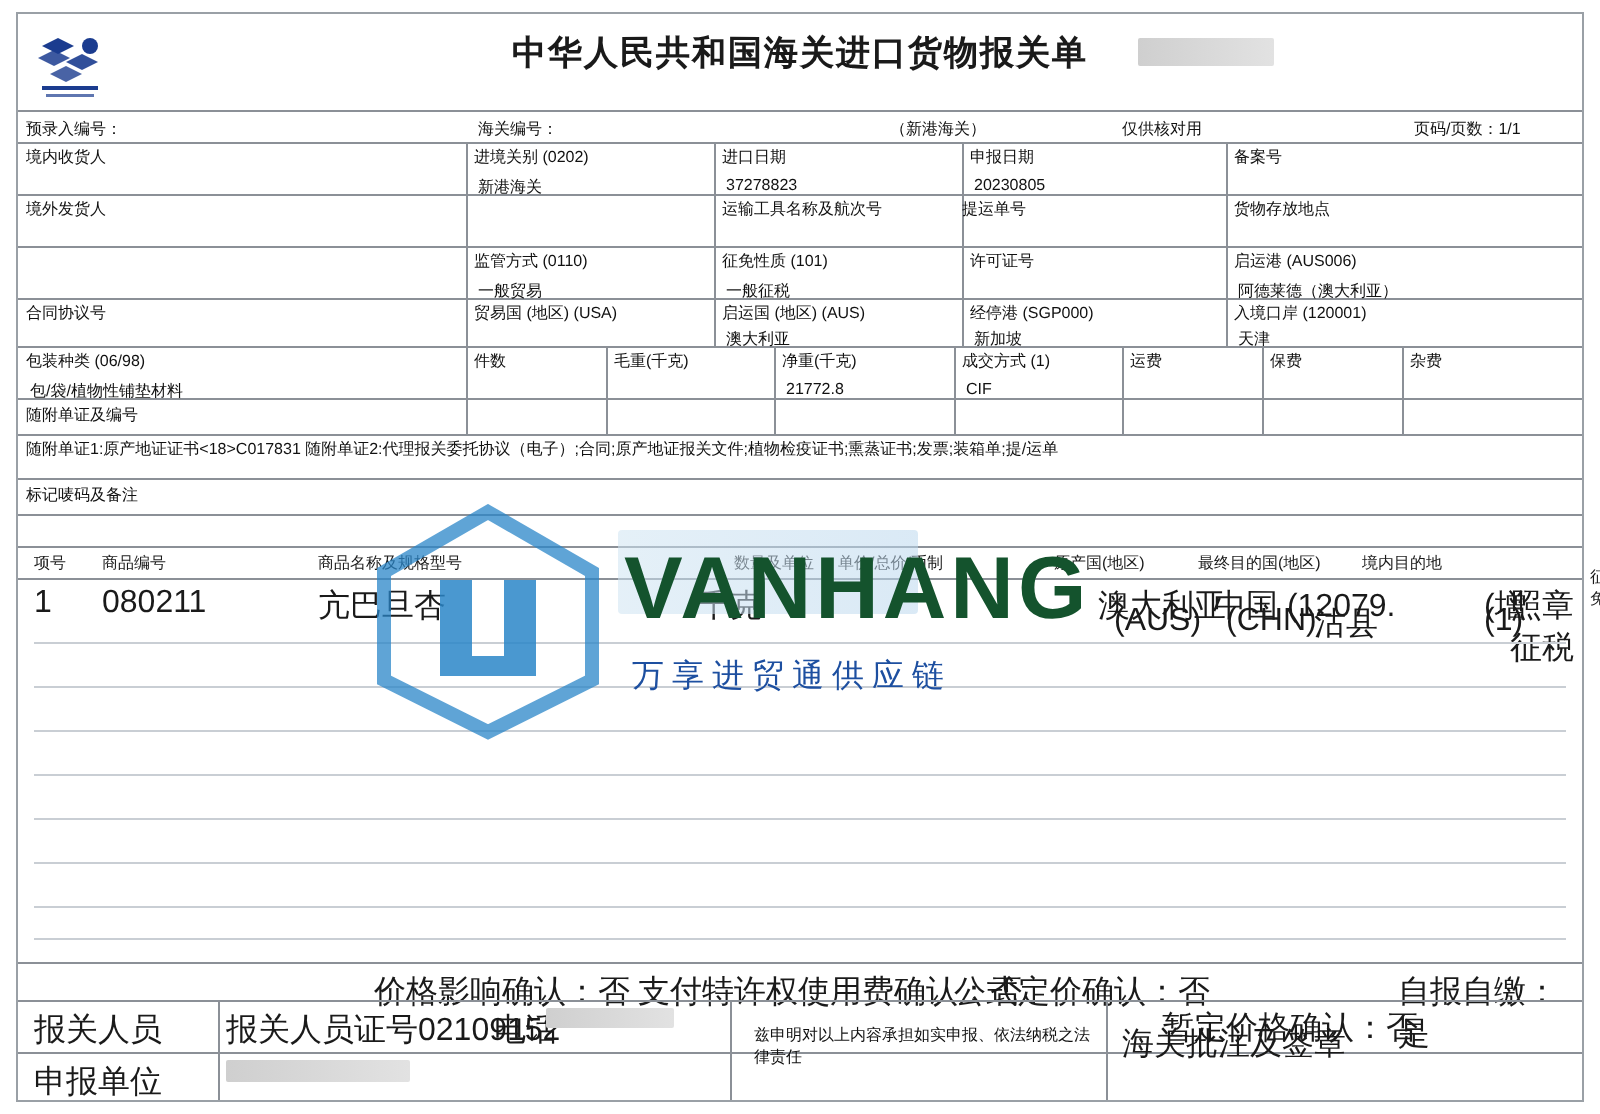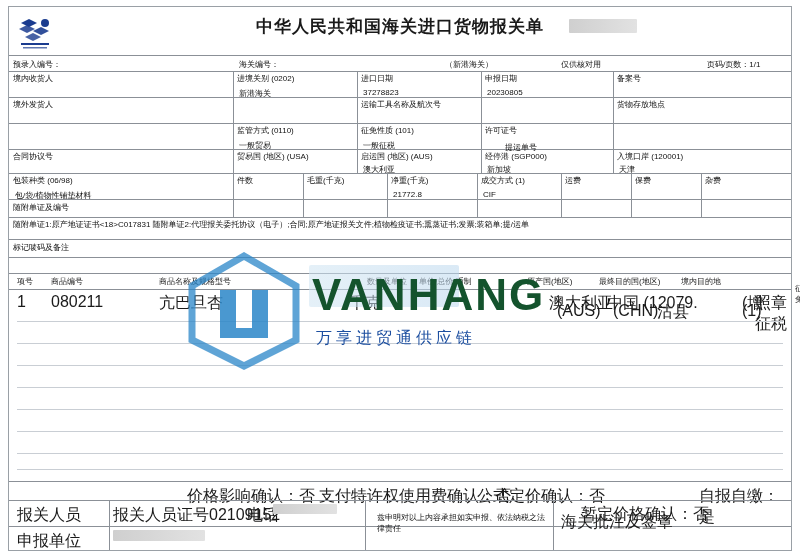--- a/index.html
+++ b/index.html
@@ -160,36 +160,40 @@
   </div>
   <div class="cell" style="left:352px;top:144px;width:118px;">
     <span class="lbl">启运国 (地区)   (AUS)</span>
     <span class="val" style="margin-top:2px;">澳大利亚</span>
   </div>
 
   <div class="cell" style="left:476px;top:66px;width:126px;">
     <span class="lbl">申报日期</span>
     <span class="val">20230805</span>
   </div>
-  <div class="cell" style="left:496px;top:92px;width:126px;margin-top:43px;">
+  <div class="cell" style="left:472px;top:92px;width:126px;">
     <span class="lbl">提运单号</span>
   </div>
   <div class="cell" style="left:476px;top:118px;width:126px;">
     <span class="lbl">许可证号</span>
   </div>
   <div class="cell" style="left:476px;top:144px;width:126px;">
     <span class="lbl">经停港 (SGP000)</span>
     <span class="val" style="margin-top:2px;">新加坡</span>
   </div>
 
   <div class="cell" style="left:608px;top:66px;width:172px;">
     <span class="lbl">备案号</span>
   </div>
   <div class="cell" style="left:608px;top:92px;width:172px;">
     <span class="lbl">货物存放地点</span>
+  </div>
+  <div class="cell" style="left:608px;top:118px;width:172px;">
+    <span class="lbl">启运港 (AUS006)</span>
+    <span class="val">阿德莱德（澳大利亚）</span>
   </div>
   <div class="cell" style="left:608px;top:144px;width:172px;">
     <span class="lbl">入境口岸 (120001)</span>
     <span class="val" style="margin-top:2px;">天津</span>
   </div>
 
   <div class="vr" style="left:224px;top:166px;height:44px;"></div>
   <div class="vr" style="left:294px;top:166px;height:44px;"></div>
   <div class="vr" style="left:378px;top:166px;height:44px;"></div>
   <div class="vr" style="left:468px;top:166px;height:44px;"></div>

